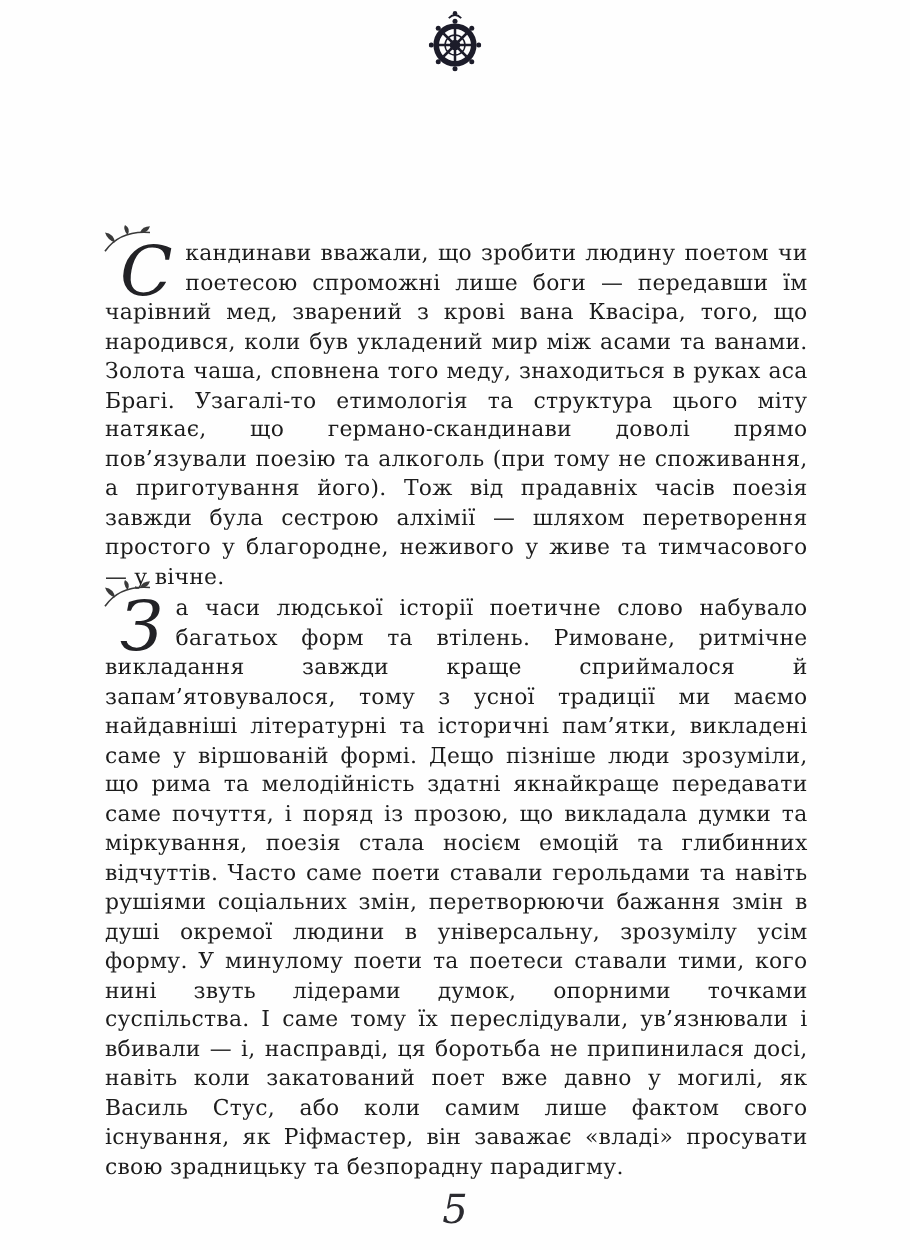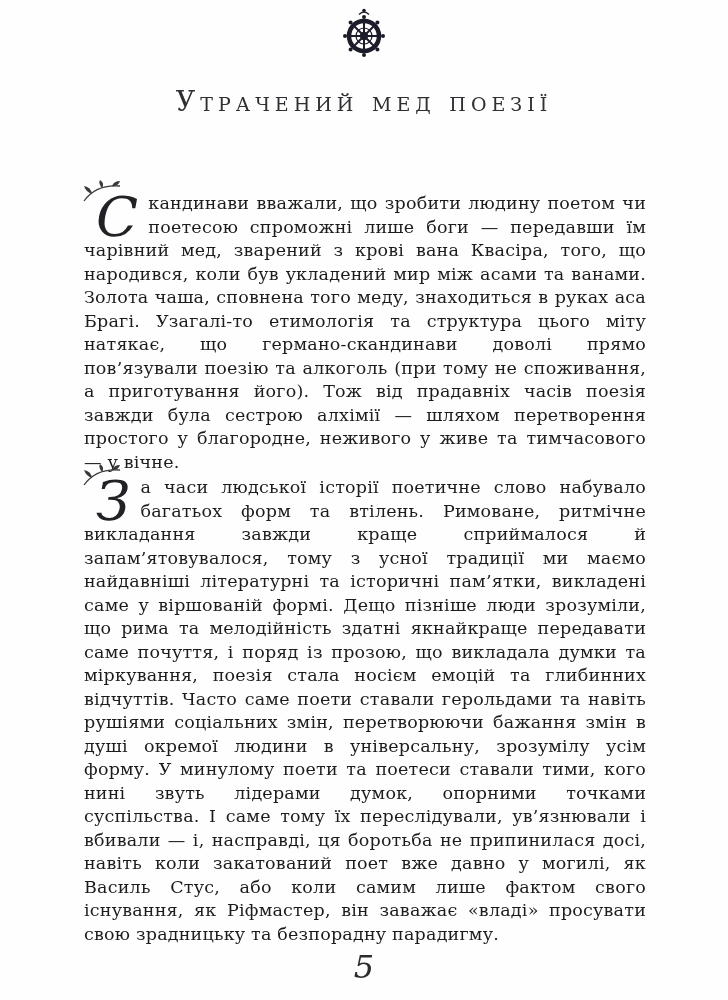--- a/index.html
+++ b/index.html
@@ -107,21 +107,20 @@
           <line x1="21" y1="30" x2="11.8" y2="20.8"></line>
           <line x1="21" y1="30" x2="21" y2="17"></line>
           <line x1="21" y1="30" x2="30.2" y2="20.8"></line>
         </g>
         <circle cx="21" cy="30" r="8" stroke-width="1.2"></circle>
         <circle cx="21" cy="30" r="4.2" fill="#1c1c2a" stroke="none"></circle>
       </g>
     </svg>
   </div>
 
-  <div class="title">Утрачений мед поезії</div>
 
   <div class="body-text">
 
     <p>
       <span class="dropcap-wrap">
         <span class="flourish">
           <svg width="40" height="24" viewBox="0 0 40 24" aria-hidden="true">
             <path d="M2 21 Q14 4 38 6" stroke="#3a3a3a" fill="none" stroke-width="1.3"></path>
             <path d="M10 14 q-6 -2 -8 -8 q7 1 8 8z" fill="#3a3a3a"></path>
             <path d="M20 8 q-4 -5 -2 -8 q5 3 2 8z" fill="#3a3a3a"></path>

